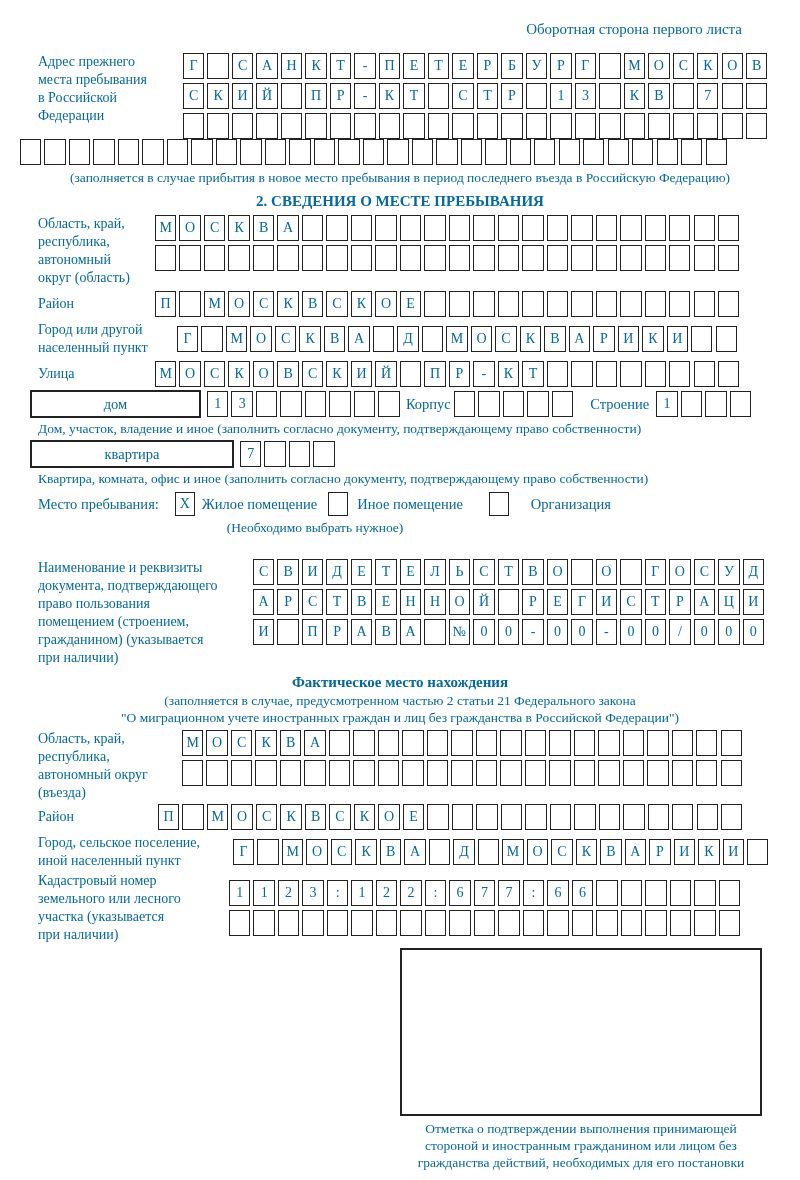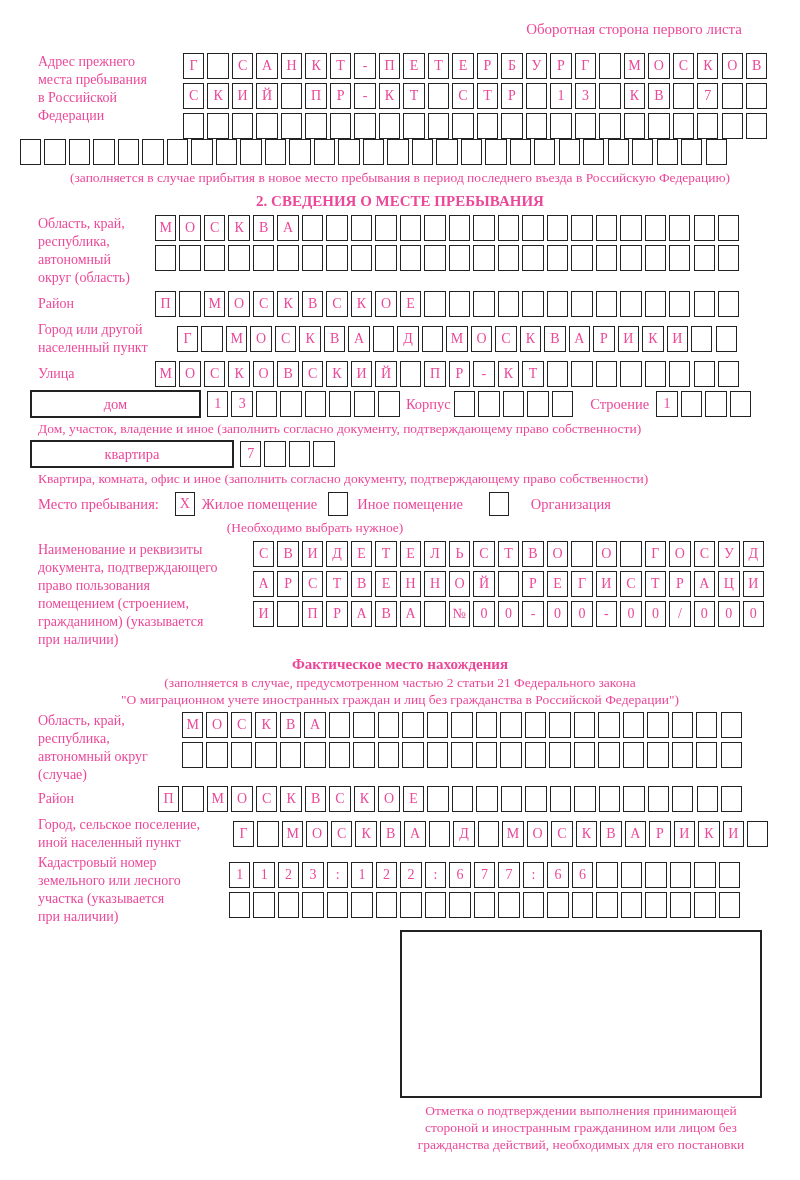--- a/index.html
+++ b/index.html
@@ -1,19 +1,19 @@
 <!DOCTYPE html>
 <html lang="ru"><head>
 <meta charset="utf-8">
 <style>
   * { box-sizing: border-box; }
   html, body { margin: 0; padding: 0; background: #ffffff; }
   .page {
     width: 800px; height: 1180px; overflow: hidden; position: relative;
-    background: #ffffff; color: #ec4899;
+    background: #ffffff; color: #0369a1;
     font-family: "Liberation Serif", "DejaVu Serif", serif;
   }
   .hdr { padding: 20px 58px 0 0; text-align: right; font-size: 15px; line-height: 19px; }
 
   
   .cellrow { display: flex; height: 26px; margin-bottom: 4px; }
   .cellrow:last-child { margin-bottom: 0; }
   .cell {
     flex: 0 0 auto; width: 21.3px; height: 26px; border: 1.7px solid #222;
     margin-right: 3.2px; display: flex; align-items: center; justify-content: center;
@@ -30,21 +30,21 @@
   .addr { margin-top: 14px; }
   .fullrow { margin-left: 20px; }
   .cap { font-size: 13.5px; line-height: 17px; }
   .cap.center { text-align: center; margin-top: 2px; }
   .cap.left { margin-left: 38px; margin-top: 2px; }
   .cap.mid { margin-left: 150px; width: 330px; text-align: center; margin-top: 2px; }
   .sec-title { margin: 6px 8px 4px; text-align: center; font-weight: bold; font-size: 15px; line-height: 19px; }
 
   .mb2 { margin-bottom: 2px; } .mb4 { margin-bottom: 4px; }
   .mt2 { margin-top: 2px; } .mt3 { margin-top: 3px; } .mt4 { margin-top: 4px; }
-  .mt5 { margin-top: 5px; }
+  .mt5 { margin-top: 23px; }
 
   .hrow { display: flex; align-items: center; margin-left: 30px; height: 28px; }
   .hrow .cellrow { margin-bottom: 0; }
   .named-box {
     flex: 0 0 auto; height: 28px; border: 2px solid #222; margin-right: 6px;
     display: flex; align-items: center; justify-content: center; font-size: 14.5px;
   }
   .dom-box { width: 171px; }
   .kv-box { width: 204px; }
   .inl-lbl { font-size: 14.5px; flex: 0 0 auto; }
@@ -489,21 +489,21 @@
   <div class="fact-note">
       <div class="ln">(заполняется в случае, предусмотренном частью 2 статьи 21 Федерального закона</div>
       <div class="ln">"О миграционном учете иностранных граждан и лиц без гражданства в Российской Федерации")</div>
     </div>
 
   <div class="block mt4 mb2">
     <div class="lbl w144">
         <div class="ln">Область, край,</div>
         <div class="ln">республика,</div>
         <div class="ln">автономный округ</div>
-        <div class="ln">(случае)</div>
+        <div class="ln">(въезда)</div>
       </div>
     <div class="grids">
       <div class="cellrow">
           <div class="cell">М</div>
           <div class="cell">О</div>
           <div class="cell">С</div>
           <div class="cell">К</div>
           <div class="cell">В</div>
           <div class="cell">А</div>
           <div class="cell"></div>

